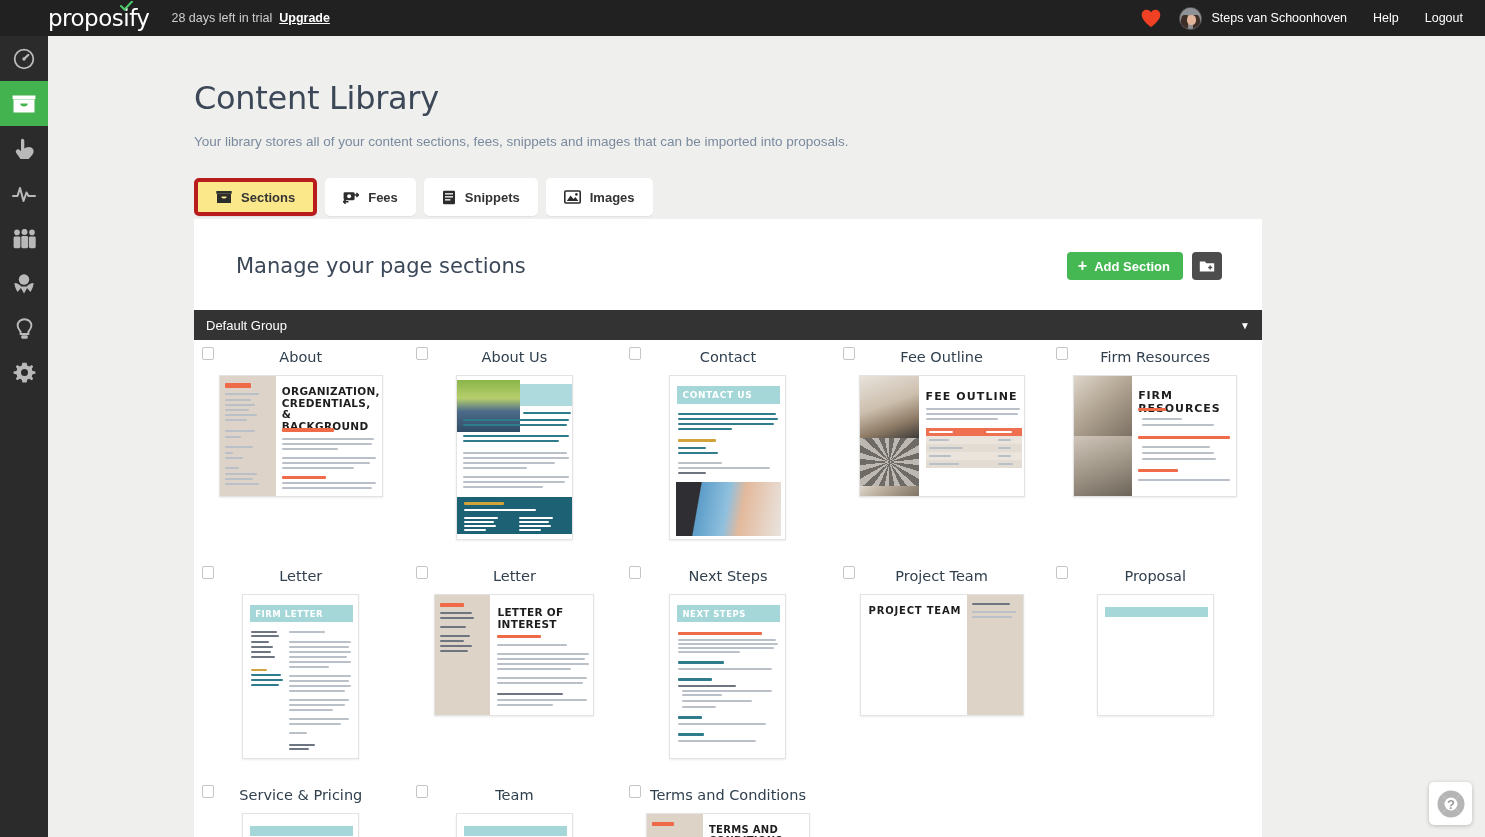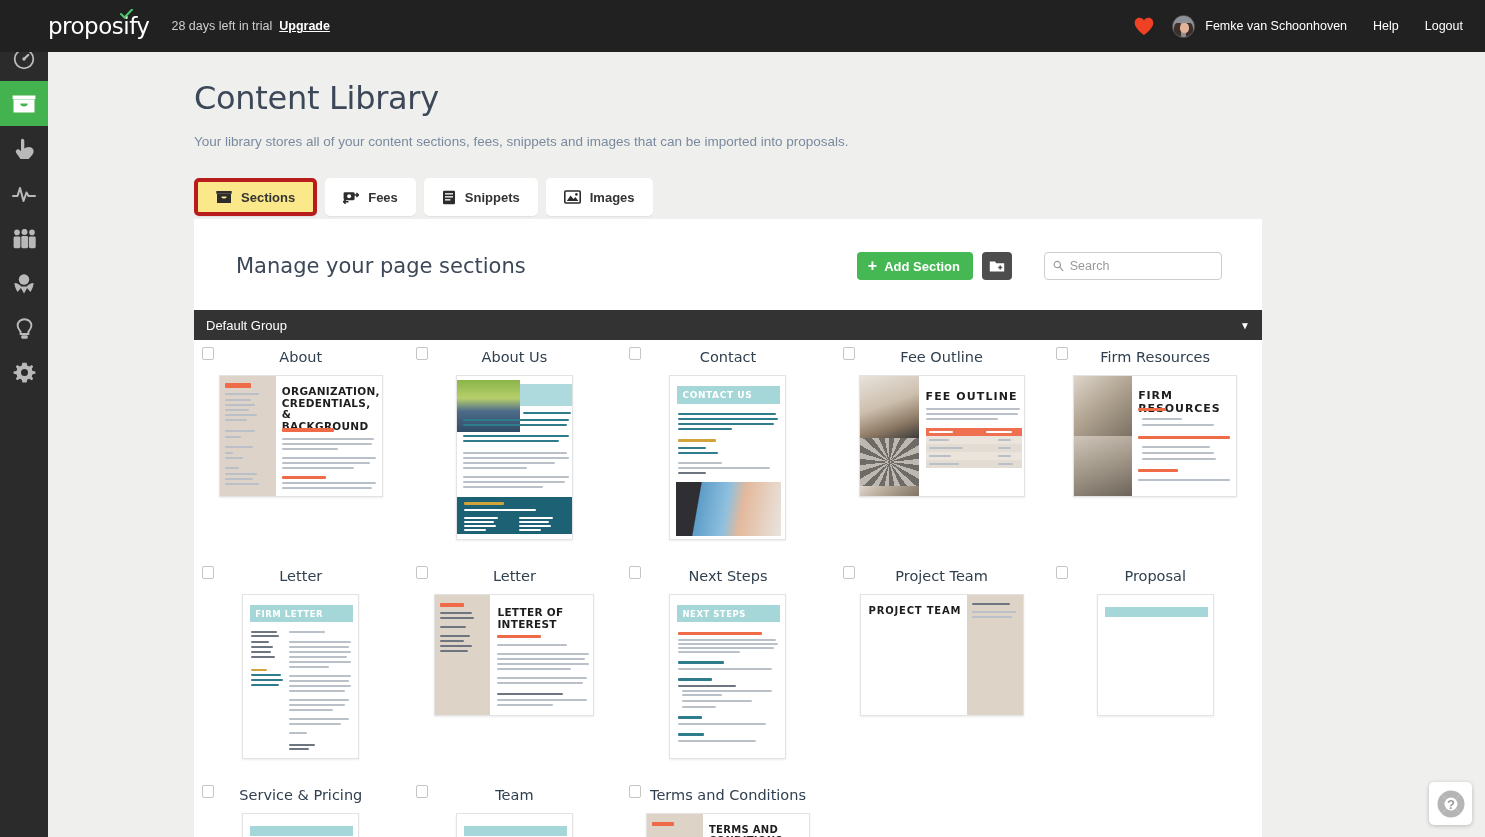--- a/index.html
+++ b/index.html
@@ -5,21 +5,21 @@
   * { box-sizing: border-box; margin: 0; padding: 0; }
   html, body {
     width: 1485px; height: 837px;
     font-family: "Liberation Sans", sans-serif;
     background: #2b2b2b; overflow: hidden;
   }
   body { position: relative; }
 
   
   .topbar {
-    position: absolute; top: 0; left: 0; width: 1485px; height: 52px;
+    position: absolute; top: 0; left: 0; width: 1485px; height: 36px;
     background: #212121; display: flex; align-items: center; z-index: 30;
   }
   .logo-wrap { margin-left: 48px; position: relative; display: flex; align-items: flex-end; }
   .logo-text {
     color: #ffffff; font-size: 23px; letter-spacing: -0.5px;
     font-family: "DejaVu Sans", sans-serif; font-weight: 400; line-height: 24px;
   }
   .logo-check {
     position: absolute; right: 16px; top: -5px; width: 13px; height: 10px;
   }
@@ -196,21 +196,21 @@
   <div class="topbar-right">
     <svg class="heart-icon" viewBox="0 0 20 19">
       <path d="M10 18 C10 18 0.7 11.6 0.7 5.9 C0.7 2.8 3 0.8 5.6 0.8 C7.6 0.8 9.2 2 10 3.4 C10.8 2 12.4 0.8 14.4 0.8 C17 0.8 19.3 2.8 19.3 5.9 C19.3 11.6 10 18 10 18 Z" fill="#f04124"></path>
     </svg>
     <div class="avatar">
       <div class="av-hat"></div>
       <div class="av-hair-l"></div>
       <div class="av-hair-r"></div>
       <div class="av-face"></div>
     </div>
-    <span class="username">Femke van Schoonhoven</span>
+    <span class="username">Steps van Schoonhoven</span>
     <span class="toplink">Help</span>
     <span class="toplink">Logout</span>
   </div>
 </div>
 
 <div class="sidebar">
   <div class="side-item">
     <svg width="22" height="22" viewBox="0 0 22 22">
       <circle cx="11" cy="11" r="9.3" fill="none" stroke="#b9b9b9" stroke-width="1.8"></circle>
       <path d="M11 11 L15.2 7" stroke="#b9b9b9" stroke-width="2.4" stroke-linecap="round"></path>
@@ -322,27 +322,20 @@
       <div class="panel-actions">
         <div class="btn-add">
           <span class="plus">+</span>
           <span>Add Section</span>
         </div>
         <div class="btn-folder">
           <svg width="16" height="14" viewBox="0 0 16 14">
             <path d="M0.8 2.6 L6 2.6 L7.2 4.2 L15.2 4.2 L15.2 12.4 L0.8 12.4 Z" fill="#ffffff"></path>
             <path d="M11.2 6.4 L11.2 10.4 M9.2 8.4 L13.2 8.4" stroke="#4d4d4d" stroke-width="1.5"></path>
           </svg>
-        </div>
-        <div class="search-box">
-          <svg width="12" height="12" viewBox="0 0 12 12">
-            <circle cx="4.8" cy="4.4" r="3.5" fill="none" stroke="#9a9a9a" stroke-width="1.3"></circle>
-            <path d="M7.4 7.1 L11 11.1" stroke="#9a9a9a" stroke-width="1.3" stroke-linecap="round"></path>
-          </svg>
-          <input type="text" placeholder="Search" style="">
         </div>
       </div>
     </div>
 
     <div class="group-bar">
       <span class="gname">Default Group</span>
       <span class="gchev">▼</span>
     </div>
 
     <div class="grid">

